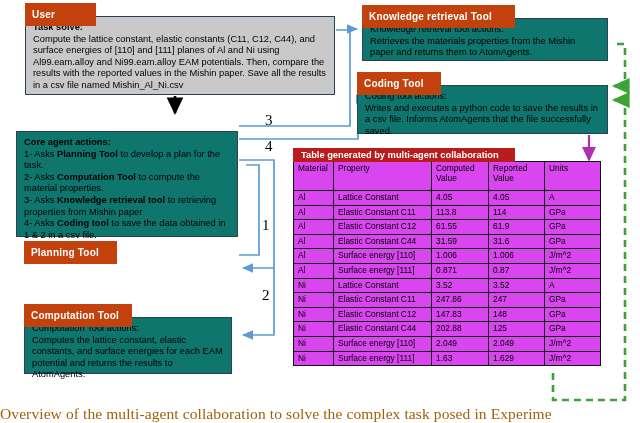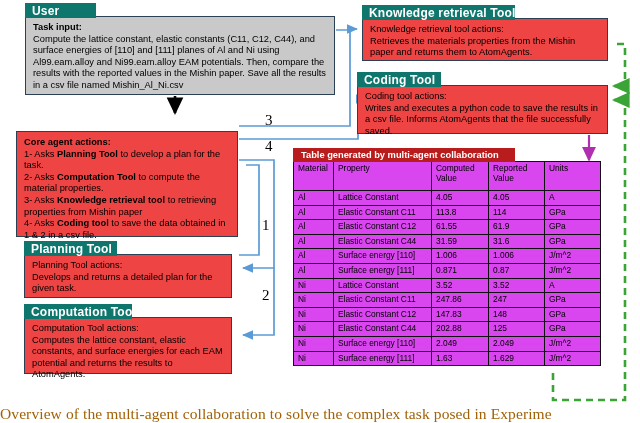--- a/index.html
+++ b/index.html
@@ -9,32 +9,32 @@
     font-family:"Liberation Sans", sans-serif;
     position:relative;
     overflow:hidden;
   }
   #stage{position:absolute;left:0;top:0;width:640px;height:423px;}
   #wires{position:absolute;left:0;top:0;width:640px;height:423px;pointer-events:none;}
 
   
   .card{position:absolute;box-sizing:border-box;}
   .card .hdr{
-    position:absolute;left:0;top:0;height:15px;
-    background:#0f766e;color:#ffffff;
-    font-size:12px;font-weight:bold;
+    position:absolute;left:0;top:0;height:23px;
+    background:#c2410c;color:#ffffff;
+    font-size:10px;font-weight:bold;
     letter-spacing:.2px;
     display:flex;align-items:center;
     padding:0 7px;
     white-space:nowrap;z-index:4;
   }
   .card .body{
     position:absolute;left:0;top:13px;right:0;bottom:0;
     border:1.4px solid #2b3f55;
-    background:#ef4444;
+    background:#0f766e;
     padding:5px 7px 4px 7px;
     box-sizing:border-box;
     font-size:9.3px;line-height:11.6px;color:#000;
     z-index:2;
   }
   .card.grey .body{background:#c9c9c9;}
   .b{font-weight:bold;}
 
   
   #user-card{left:25px;top:3px;width:310px;height:92px;}
@@ -156,43 +156,39 @@
     <g>
       <path d="M553,373 L553,400 L625,400 L625,44 L612,44" stroke="#3aa436" stroke-width="2.6" fill="none" stroke-dasharray="7,5"></path>
       <path d="M625,86 L614,86" stroke="#3aa436" stroke-width="2.6" fill="none" marker-end="url(#ar-green)"></path>
       <path d="M625,100 L614,100" stroke="#3aa436" stroke-width="2.6" fill="none" marker-end="url(#ar-green)"></path>
     </g>
   </svg>
 
   <div class="card grey" id="user-card">
     <div class="hdr">User</div>
     <div class="body">
-      <div class="b">Task input:</div>
+      <div class="b">Task solve:</div>
       <div>Compute the lattice constant, elastic constants (C11, C12, C44), and surface energies of [110] and [111] planes of Al and Ni using Al99.eam.alloy and Ni99.eam.alloy EAM potentials. Then, compare the results with the reported values in the Mishin paper. Save all the results in a csv file named Mishin_Al_Ni.csv</div>
     </div>
   </div>
 
   <div class="card" id="core-card">
     <div class="body">
       <div class="b">Core agent actions:</div>
       <div id="core-steps">
           <div><span>1- Asks </span><span class="b">Planning Tool</span><span> to develop a plan for the task.</span></div>
           <div><span>2- Asks </span><span class="b">Computation Tool</span><span> to compute the material properties.</span></div>
           <div><span>3- Asks </span><span class="b">Knowledge retrieval tool</span><span> to retrieving properties from Mishin paper</span></div>
           <div><span>4- Asks </span><span class="b">Coding tool</span><span> to save the data obtained in 1 &amp; 2 in a csv file.</span></div>
         </div>
     </div>
   </div>
 
   <div class="card" id="planning-card">
     <div class="hdr">Planning Tool</div>
-    <div class="body">
-      <div>Planning Tool actions:</div>
-      <div>Develops and returns a detailed plan for the given task.</div>
-    </div>
   </div>
 
   <div class="card" id="computation-card">
     <div class="hdr">Computation Tool</div>
     <div class="body">
       <div>Computation Tool actions:</div>
       <div>Computes the lattice constant, elastic constants, and surface energies for each EAM potential and returns the results to AtomAgents.</div>
     </div>
   </div>
 

